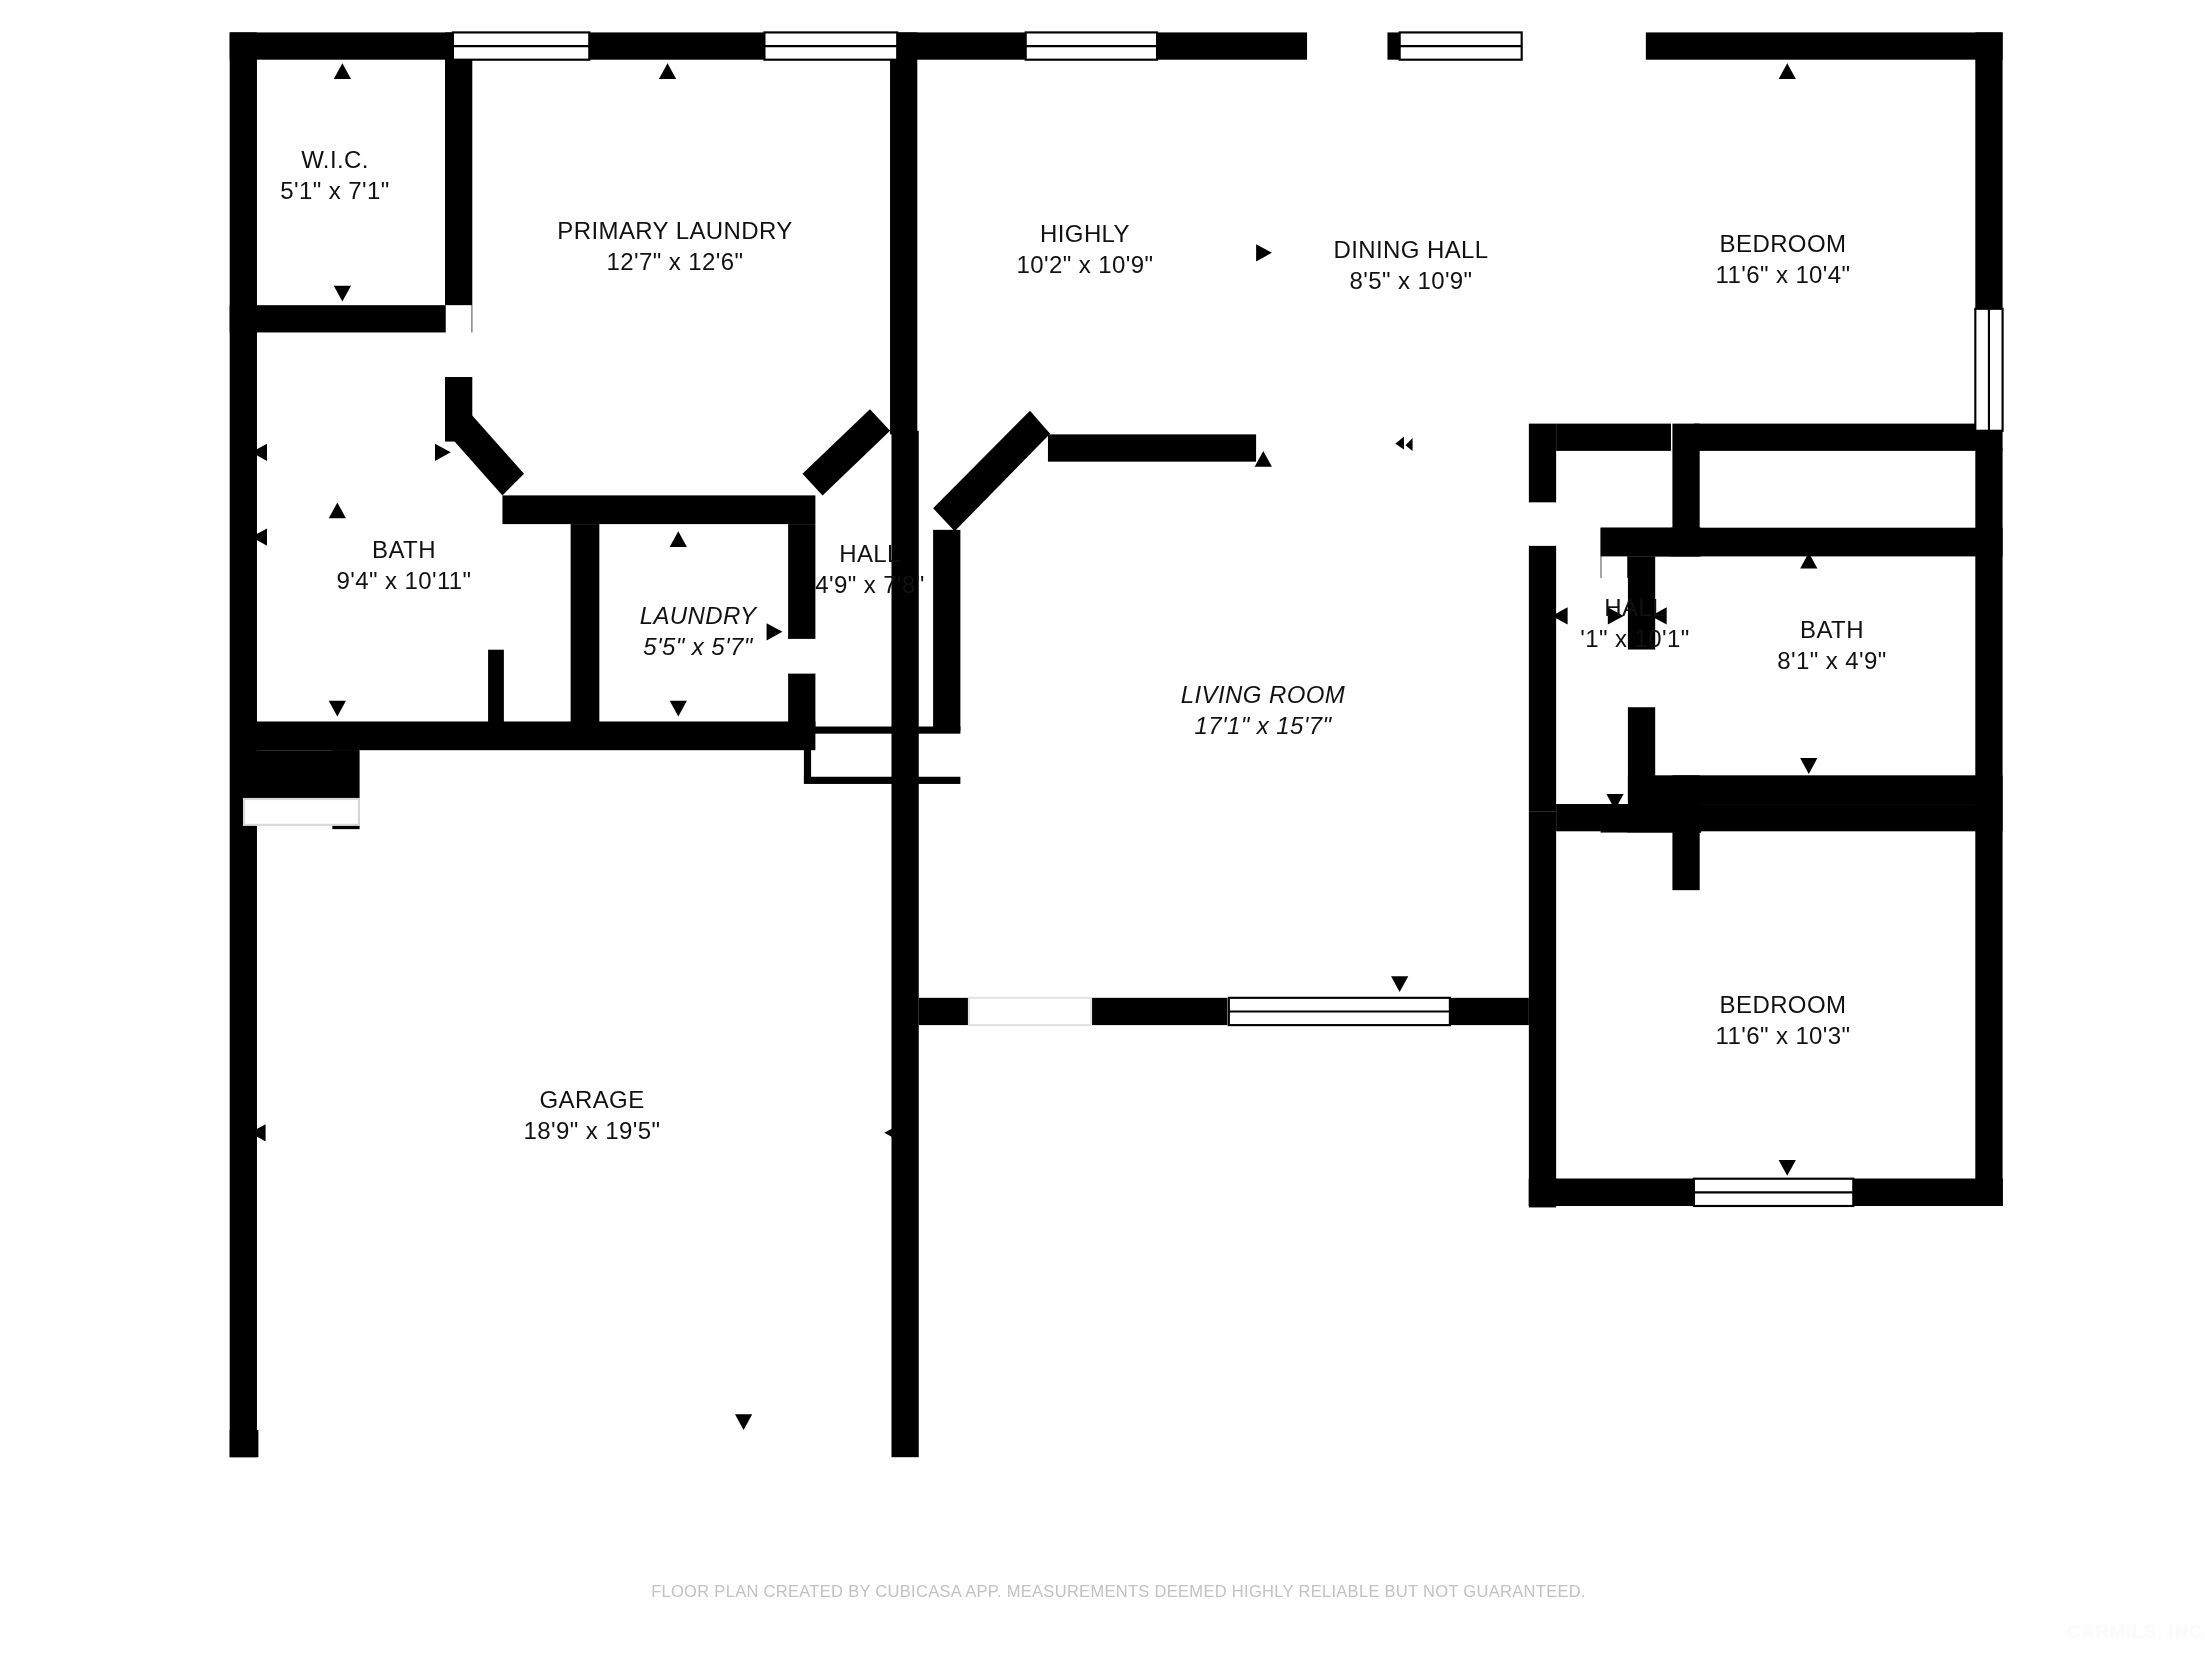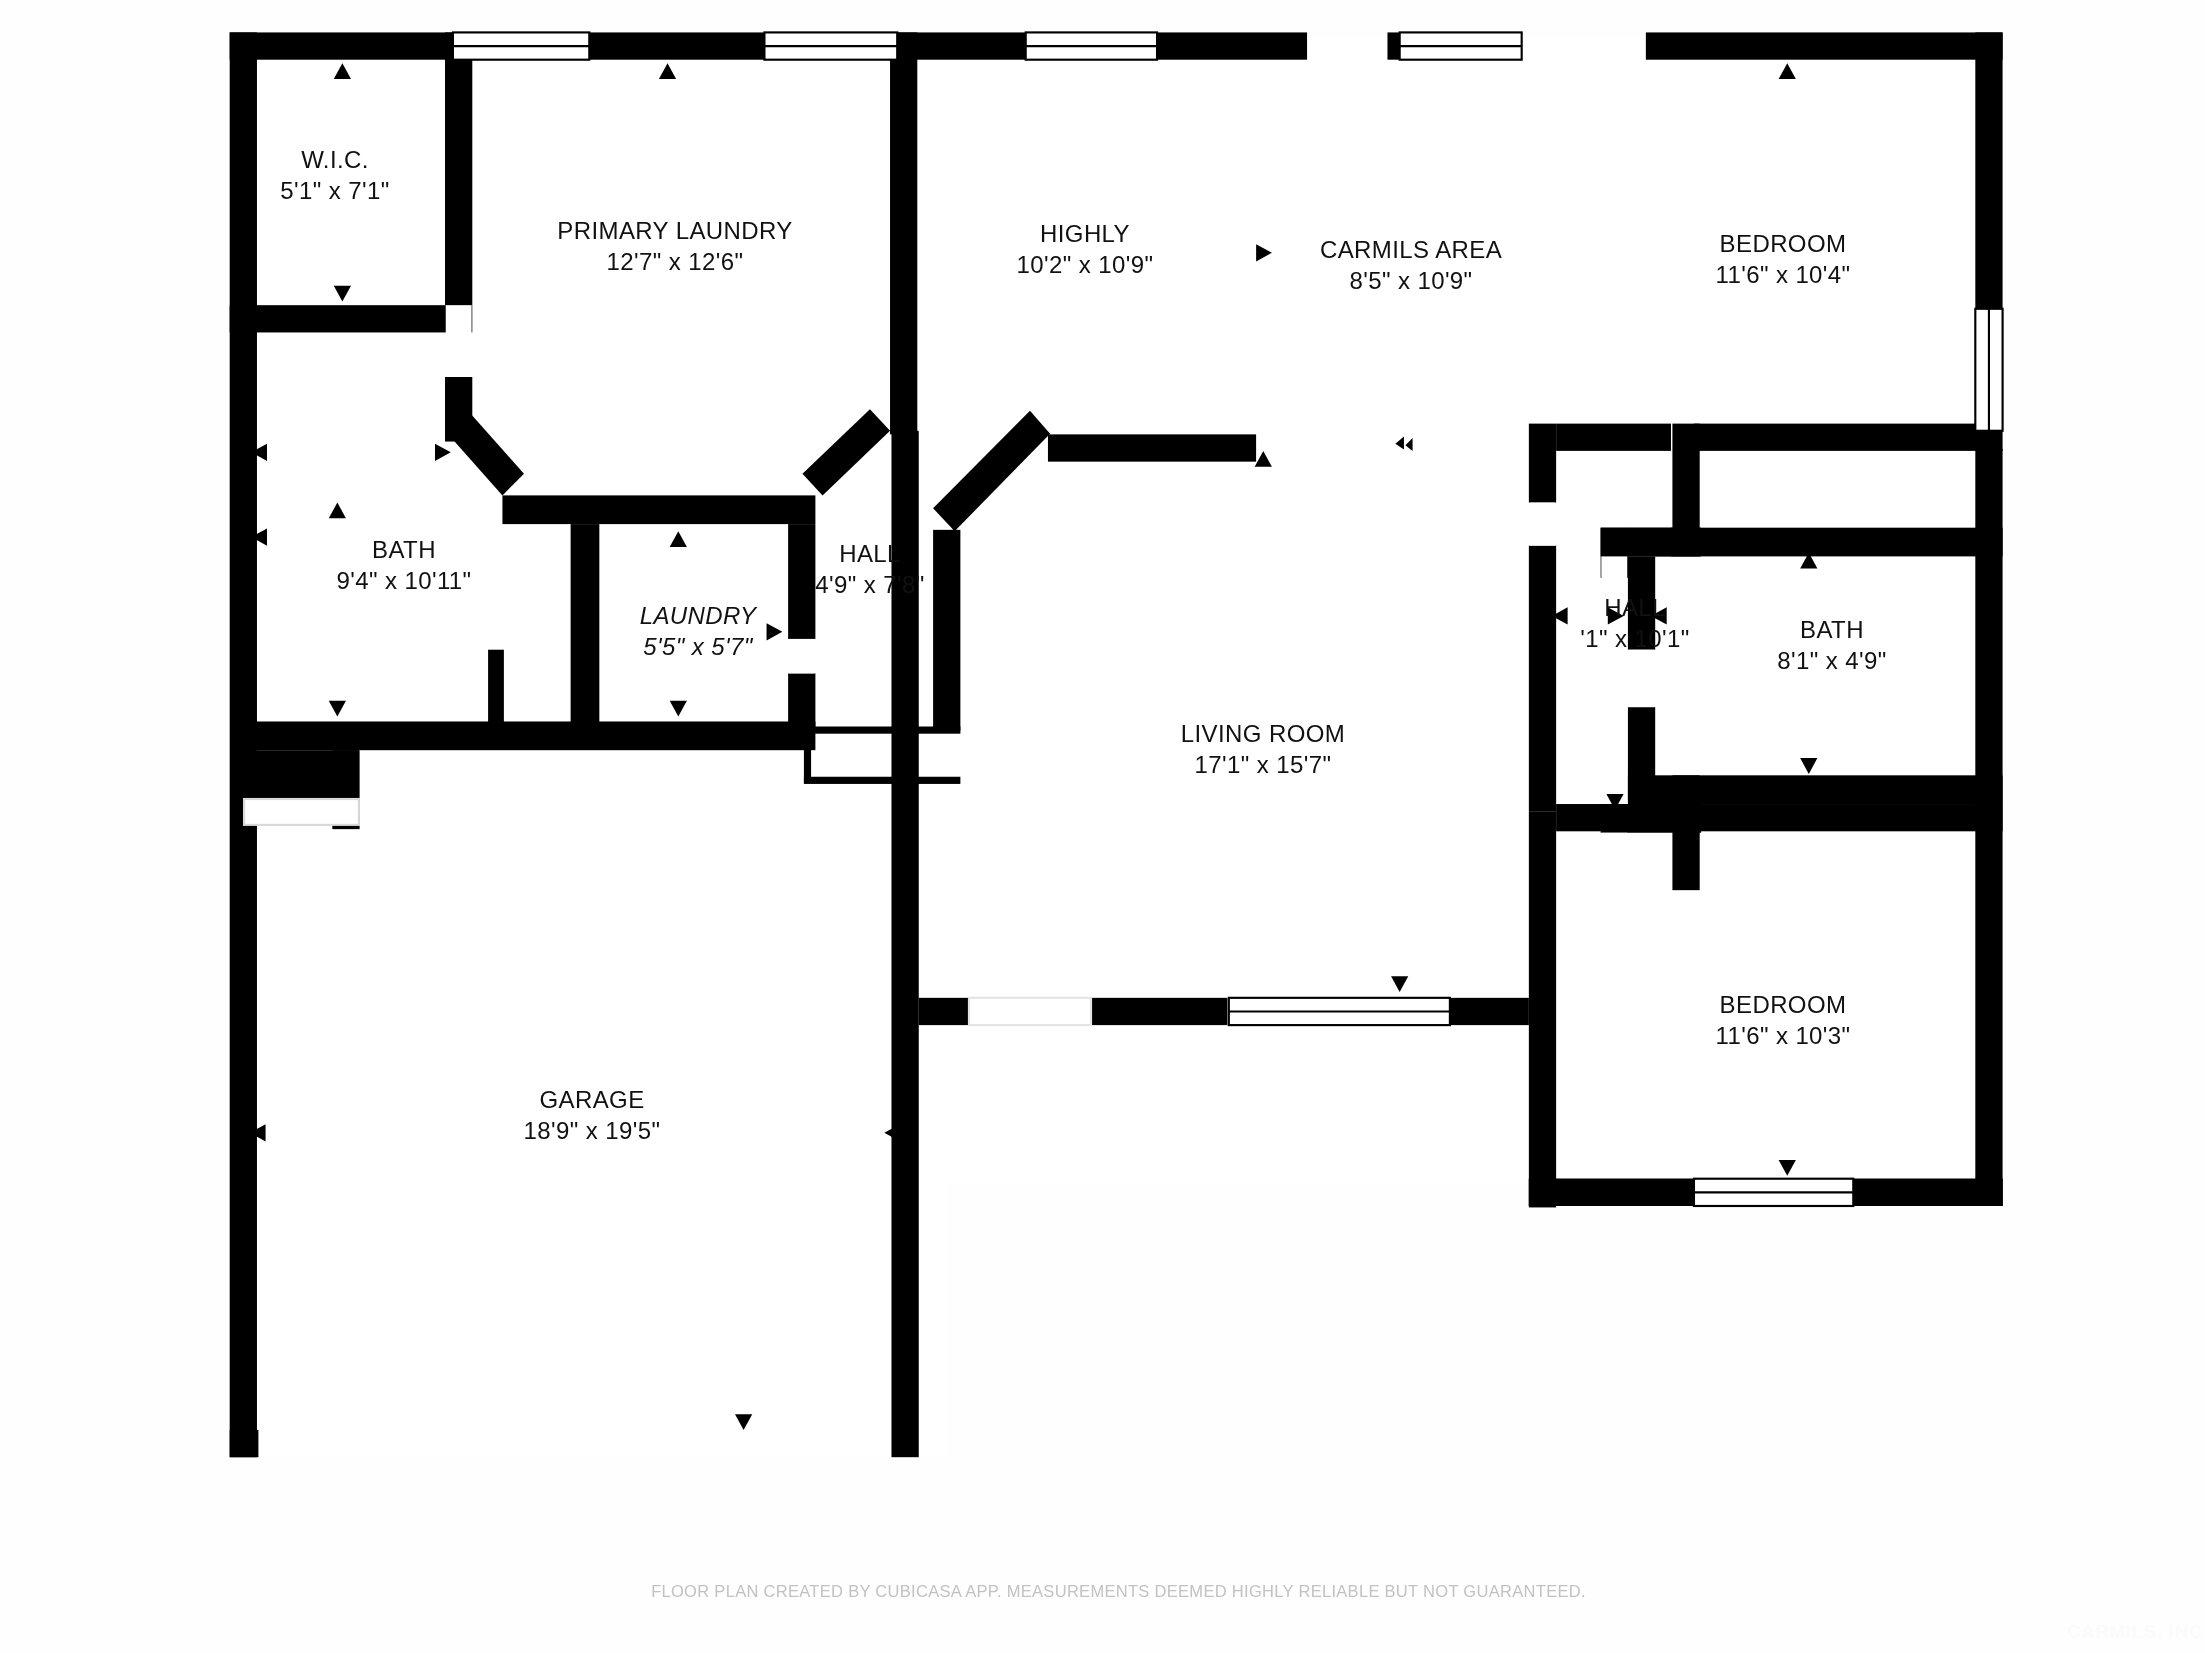--- a/index.html
+++ b/index.html
@@ -236,21 +236,21 @@
   <span class="nm">PRIMARY LAUNDRY</span>
   <span class="dim">12'7" x 12'6"</span>
 </div>
 
 <div class="label" style="left:1085px;top:218px;transform:translateX(-50%);">
   <span class="nm">HIGHLY</span>
   <span class="dim">10'2" x 10'9"</span>
 </div>
 
 <div class="label" style="left:1411px;top:234px;transform:translateX(-50%);">
-  <span class="nm">CARMILS AREA</span>
+  <span class="nm">DINING HALL</span>
   <span class="dim">8'5" x 10'9"</span>
 </div>
 
 <div class="label" style="left:1783px;top:228px;transform:translateX(-50%);">
   <span class="nm">BEDROOM</span>
   <span class="dim">11'6" x 10'4"</span>
 </div>
 
 <div class="label" style="left:404px;top:534px;transform:translateX(-50%);">
   <span class="nm">BATH</span>
@@ -270,21 +270,21 @@
 <div class="label" style="left:1635px;top:592px;transform:translateX(-50%);">
   <span class="nm">HALL</span>
   <span class="dim">'1" x 10'1"</span>
 </div>
 
 <div class="label" style="left:1832px;top:614px;transform:translateX(-50%);">
   <span class="nm">BATH</span>
   <span class="dim">8'1" x 4'9"</span>
 </div>
 
-<div class="label" style="left:1263px;top:718px;transform:translateX(-50%);">
+<div class="label" style="left:1263px;top:679px;transform:translateX(-50%);font-style:italic;">
   <span class="nm">LIVING ROOM</span>
   <span class="dim">17'1" x 15'7"</span>
 </div>
 
 <div class="label" style="left:1783px;top:989px;transform:translateX(-50%);">
   <span class="nm">BEDROOM</span>
   <span class="dim">11'6" x 10'3"</span>
 </div>
 
 <div class="label" style="left:592px;top:1084px;transform:translateX(-50%);">

